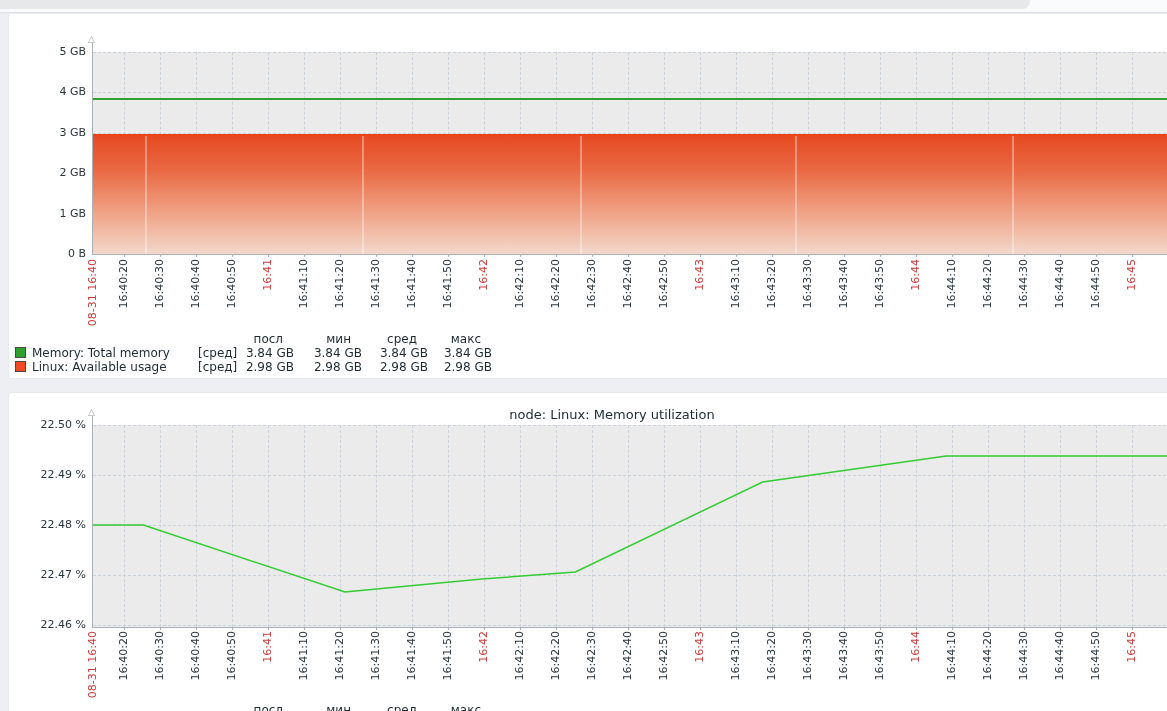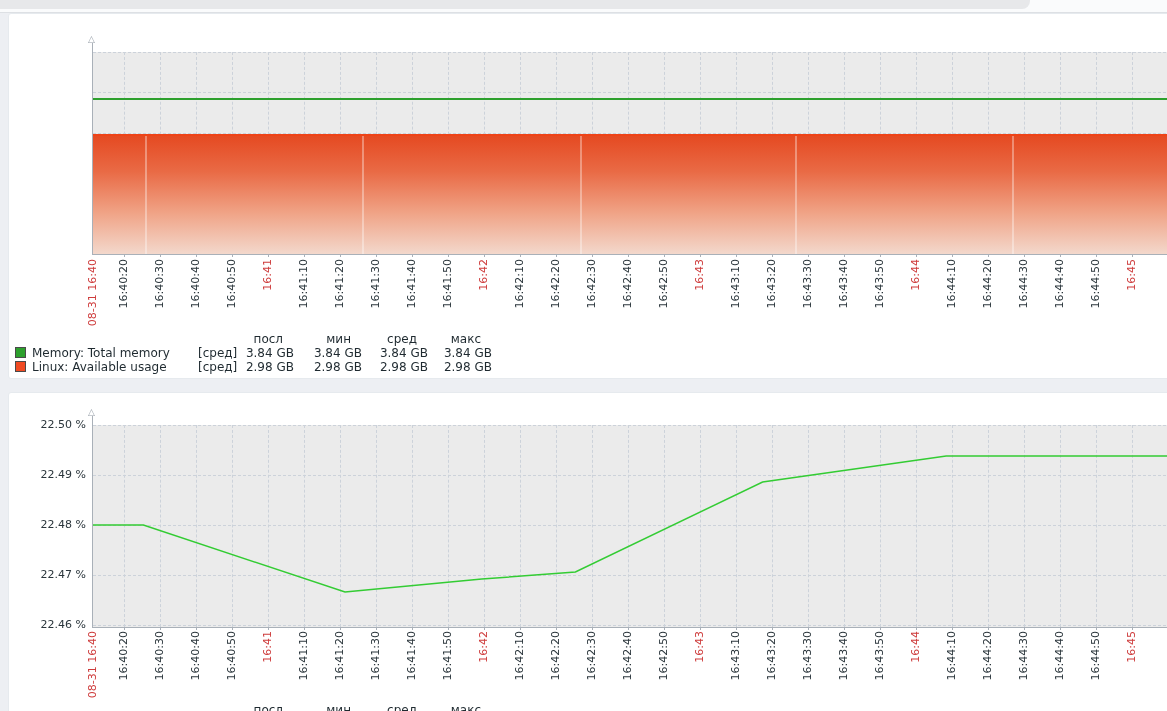--- a/index.html
+++ b/index.html
@@ -124,20 +124,28 @@
       <div class="vgrid" style="left: 1039px;"></div>
       <div class="xtickmark" style="left: 1039px;"></div>
       <div class="availarea" style="top: 82px; border-top-color: rgb(238, 67, 23);"></div>
       <div class="seam" style="left: 52px; top: 84px; bottom: 0px;"></div>
       <div class="seam" style="left: 269px; top: 84px; bottom: 0px;"></div>
       <div class="seam" style="left: 487px; top: 84px; bottom: 0px;"></div>
       <div class="seam" style="left: 702px; top: 84px; bottom: 0px;"></div>
       <div class="seam" style="left: 919px; top: 84px; bottom: 0px;"></div>
       <div class="totline" style="top: 46px; background: rgb(45, 160, 45);"></div>
     </div>
+  <div class="ylabels" id="ylabels1">
+      <div class="ylab" style="top: -6px;">5 GB</div>
+      <div class="ylab" style="top: 34.4px;">4 GB</div>
+      <div class="ylab" style="top: 74.8px;">3 GB</div>
+      <div class="ylab" style="top: 115.2px;">2 GB</div>
+      <div class="ylab" style="top: 155.6px;">1 GB</div>
+      <div class="ylab" style="top: 196px;">0 B</div>
+    </div>
   <div class="xlabels" id="xlabels1">
       <div class="xlab red" style="left: -6px;">08-31 16:40</div>
       <div class="xlab" style="left: 25px;">16:40:20</div>
       <div class="xlab" style="left: 61px;">16:40:30</div>
       <div class="xlab" style="left: 97px;">16:40:40</div>
       <div class="xlab" style="left: 133px;">16:40:50</div>
       <div class="xlab red" style="left: 169px;">16:41</div>
       <div class="xlab" style="left: 205px;">16:41:10</div>
       <div class="xlab" style="left: 241px;">16:41:20</div>
       <div class="xlab" style="left: 277px;">16:41:30</div>
@@ -191,20 +199,21 @@
     <div>Linux: Available usage</div>
     <div>[сред]</div>
     <div class="num">2.98 GB</div>
     <div class="num">2.98 GB</div>
     <div class="num">2.98 GB</div>
     <div class="num">2.98 GB</div>
   </div>
 </div>
 
 <div class="widget" id="widget2">
+  <div class="gtitle">node: Linux: Memory utilization</div>
   <span class="arrow" style="left:79px;top:15px;">△</span>
   <div class="axisext" style="top:23px;height:9px;"></div>
   <div class="plot" id="plot2">
       <div class="hgrid" style="top: 0px;"></div>
       <div class="hgrid" style="top: 50px;"></div>
       <div class="hgrid" style="top: 100px;"></div>
       <div class="hgrid" style="top: 150px;"></div>
       <div class="hgrid" style="top: 200px;"></div>
       <div class="vgrid" style="left: 31px;"></div>
       <div class="xtickmark" style="left: 31px;"></div>

